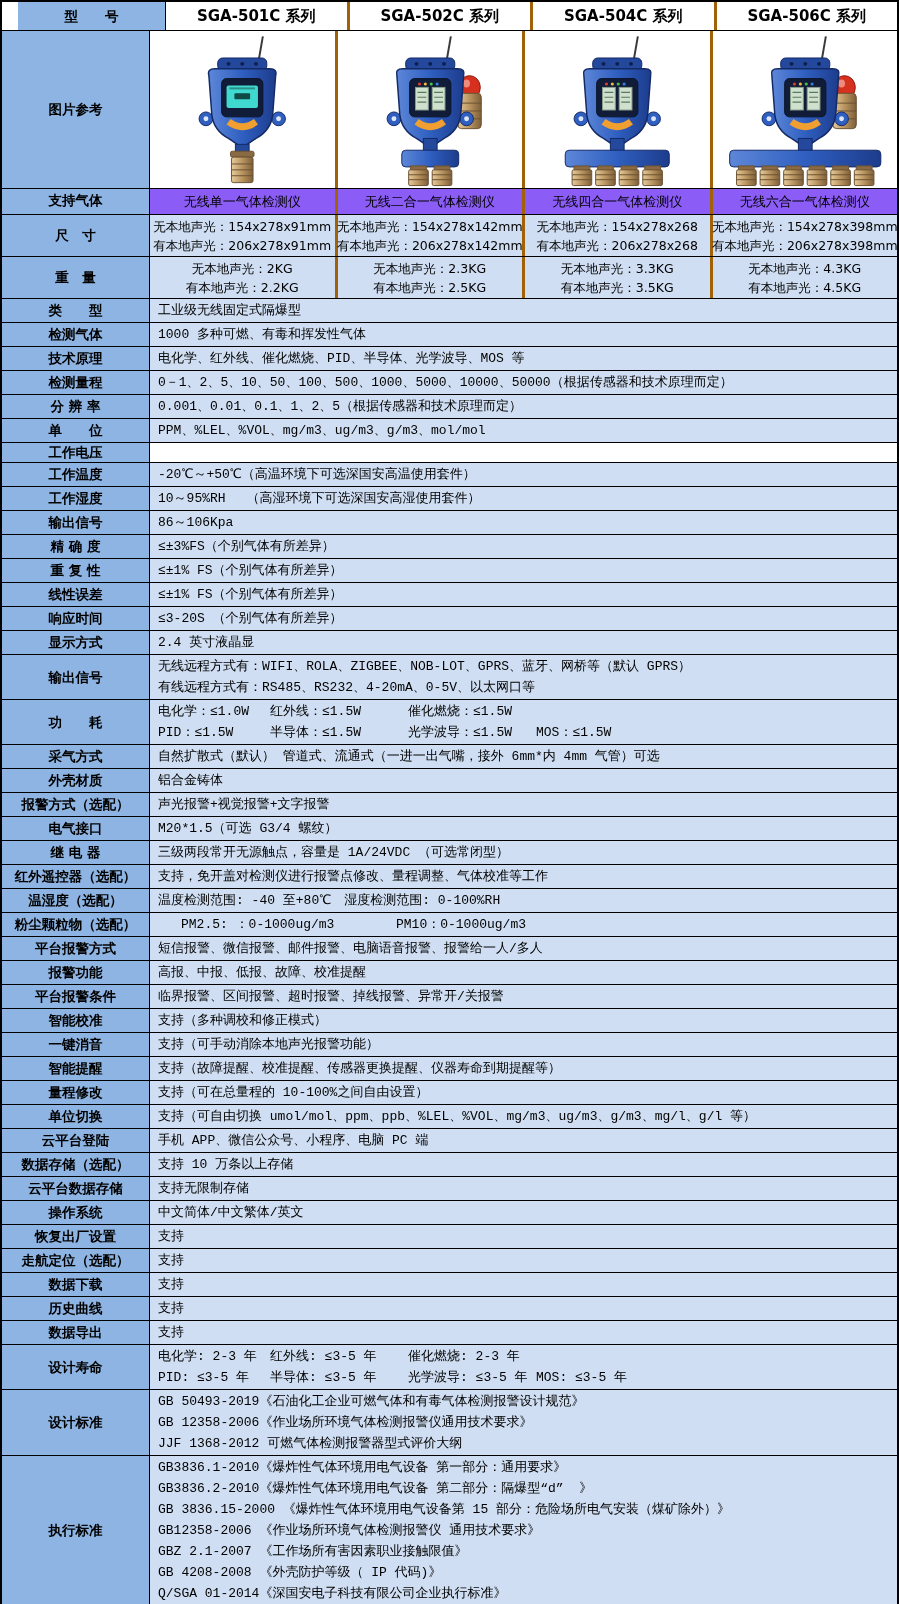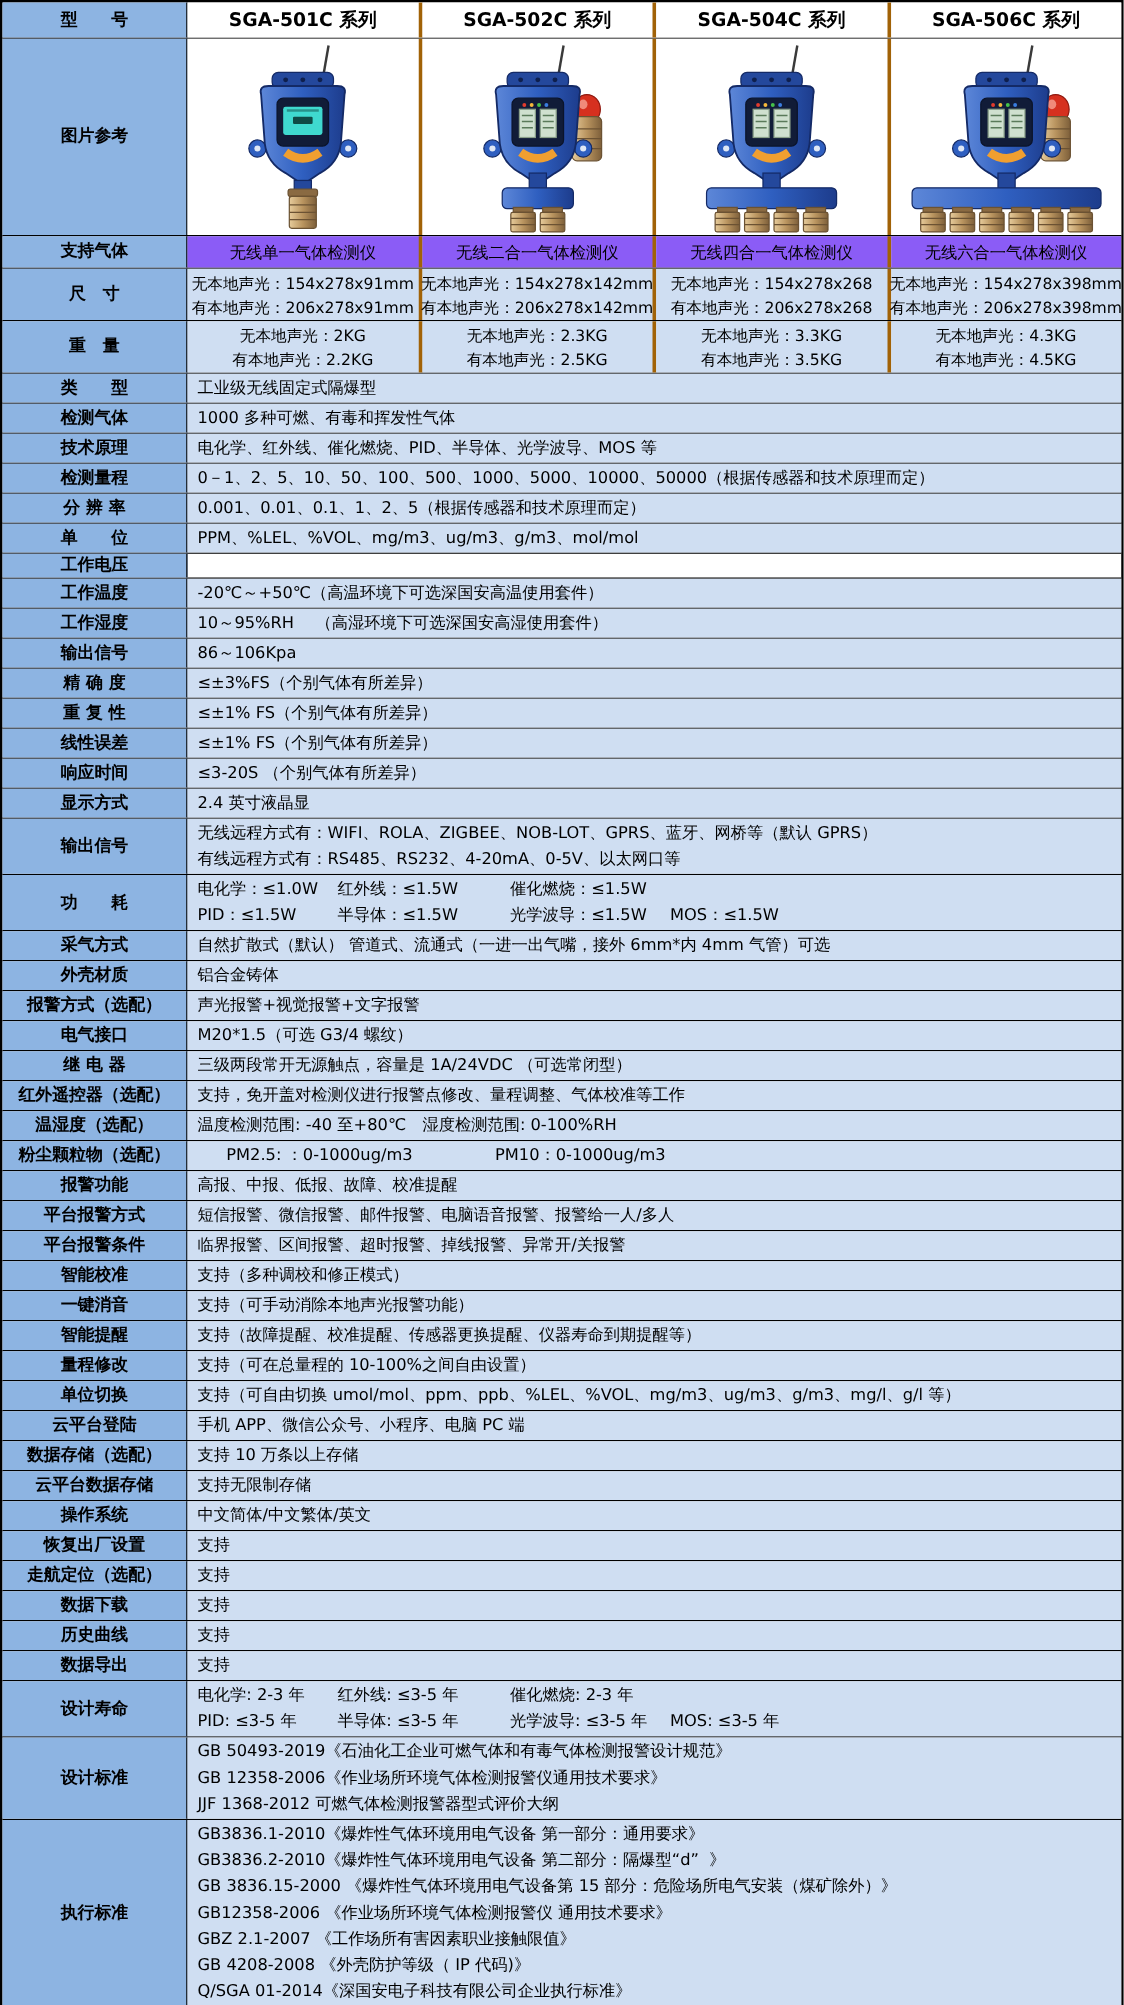--- a/index.html
+++ b/index.html
@@ -3,34 +3,34 @@
 <meta charset="utf-8">
 <style>
   html,body{margin:0;padding:0;background:#fff;}
   body{font-family:"DejaVu Sans","Liberation Sans",sans-serif;color:#000;}
   .page{width:899px;box-sizing:border-box;border:2px solid #000;background:#fff;}
   .row{display:flex;border-bottom:1px solid #000;}
   .row:last-child{border-bottom:none;}
   .lbl{width:148px;flex:0 0 148px;box-sizing:border-box;background:#8db4e2;border-right:1px solid #000;
        display:flex;align-items:center;justify-content:center;text-align:center;
        font-weight:bold;font-size:13.5px;line-height:17px;padding:1px 3px;white-space:pre-wrap;}
-  .val{flex:1;box-sizing:border-box;background:#cfdef2;padding:1px 8px;display:flex;flex-direction:column;justify-content:center;min-width:0;}
+  .val{flex:1;box-sizing:border-box;background:#cfdef2;padding:1px 8px;display:flex;flex-direction:column;justify-content:center;min-width:0;font-family:Liberation Mono, monospace;}
   .line{line-height:21px;font-size:13px;white-space:pre-wrap;}
   .cols-2{display:grid;grid-template-columns:215px 1fr;margin-left:23px;}
   .cols-3{display:grid;grid-template-columns:112px 138px 1fr;}
   .cols-4{display:grid;grid-template-columns:112px 138px 128px 1fr;}
   
-  .model-row{height:28px;}
+  .model-row{height:28px;padding-left:16px;}
   .model-row .pcell{background:#fff;font-weight:bold;font-size:15px;display:flex;align-items:center;justify-content:center;}
   .pcell{flex:1;box-sizing:border-box;border-right:3px solid #a16207;min-width:0;}
   .prow .pcell:last-child, .model-row .pcell:last-child{border-right:none;}
   .image-row{height:157px;}
   .image-row .pcell{background:#fff;display:flex;align-items:flex-start;justify-content:center;overflow:hidden;}
   .image-row svg{display:block;}
-  .type-row{height:25px;}
+  .type-row{height:25px;font-family:Liberation Mono, monospace;}
   .type-row .pcell{background:#8b5cf6;display:flex;align-items:center;justify-content:center;font-size:13px;}
   .two-line-row{height:41px;}
   .two-line-row .pcell{background:#cfdef2;display:flex;flex-direction:column;align-items:center;justify-content:center;font-size:12.5px;}
   .two-line-row .pline{line-height:19px;white-space:pre;}
 </style>
 </head>
 <body>
 
 <div class="page">
 
@@ -452,29 +452,29 @@
           <div class="line">温度检测范围: -40 至+80℃　湿度检测范围: 0-100%RH</div>
         </div>
       </div>
       <div class="row spec">
         <div class="lbl">粉尘颗粒物（选配）</div>
         <div class="val">
           <div class="line cols-2"><span>PM2.5: ：0-1000ug/m3</span><span>PM10：0-1000ug/m3</span></div>
         </div>
       </div>
       <div class="row spec">
+        <div class="lbl">平台报警方式</div>
+        <div class="val">
+          <div class="line">短信报警、微信报警、邮件报警、电脑语音报警、报警给一人/多人</div>
+        </div>
+      </div>
+      <div class="row spec">
         <div class="lbl">报警功能</div>
         <div class="val">
           <div class="line">高报、中报、低报、故障、校准提醒</div>
-        </div>
-      </div>
-      <div class="row spec">
-        <div class="lbl">平台报警方式</div>
-        <div class="val">
-          <div class="line">短信报警、微信报警、邮件报警、电脑语音报警、报警给一人/多人</div>
         </div>
       </div>
       <div class="row spec">
         <div class="lbl">平台报警条件</div>
         <div class="val">
           <div class="line">临界报警、区间报警、超时报警、掉线报警、异常开/关报警</div>
         </div>
       </div>
       <div class="row spec">
         <div class="lbl">智能校准</div>

